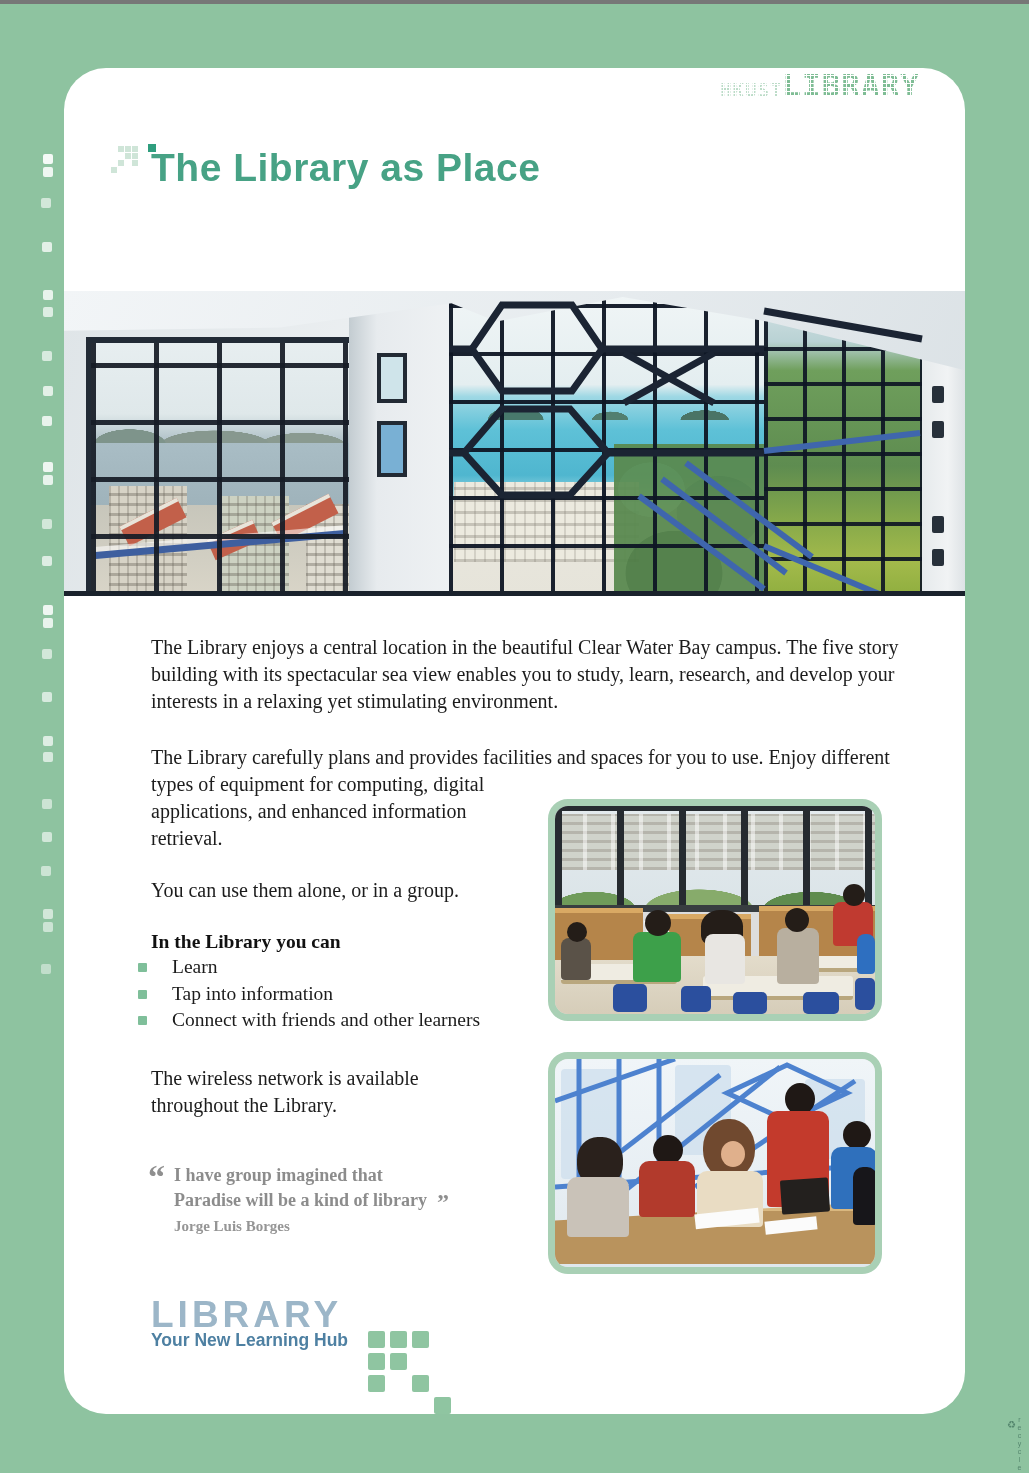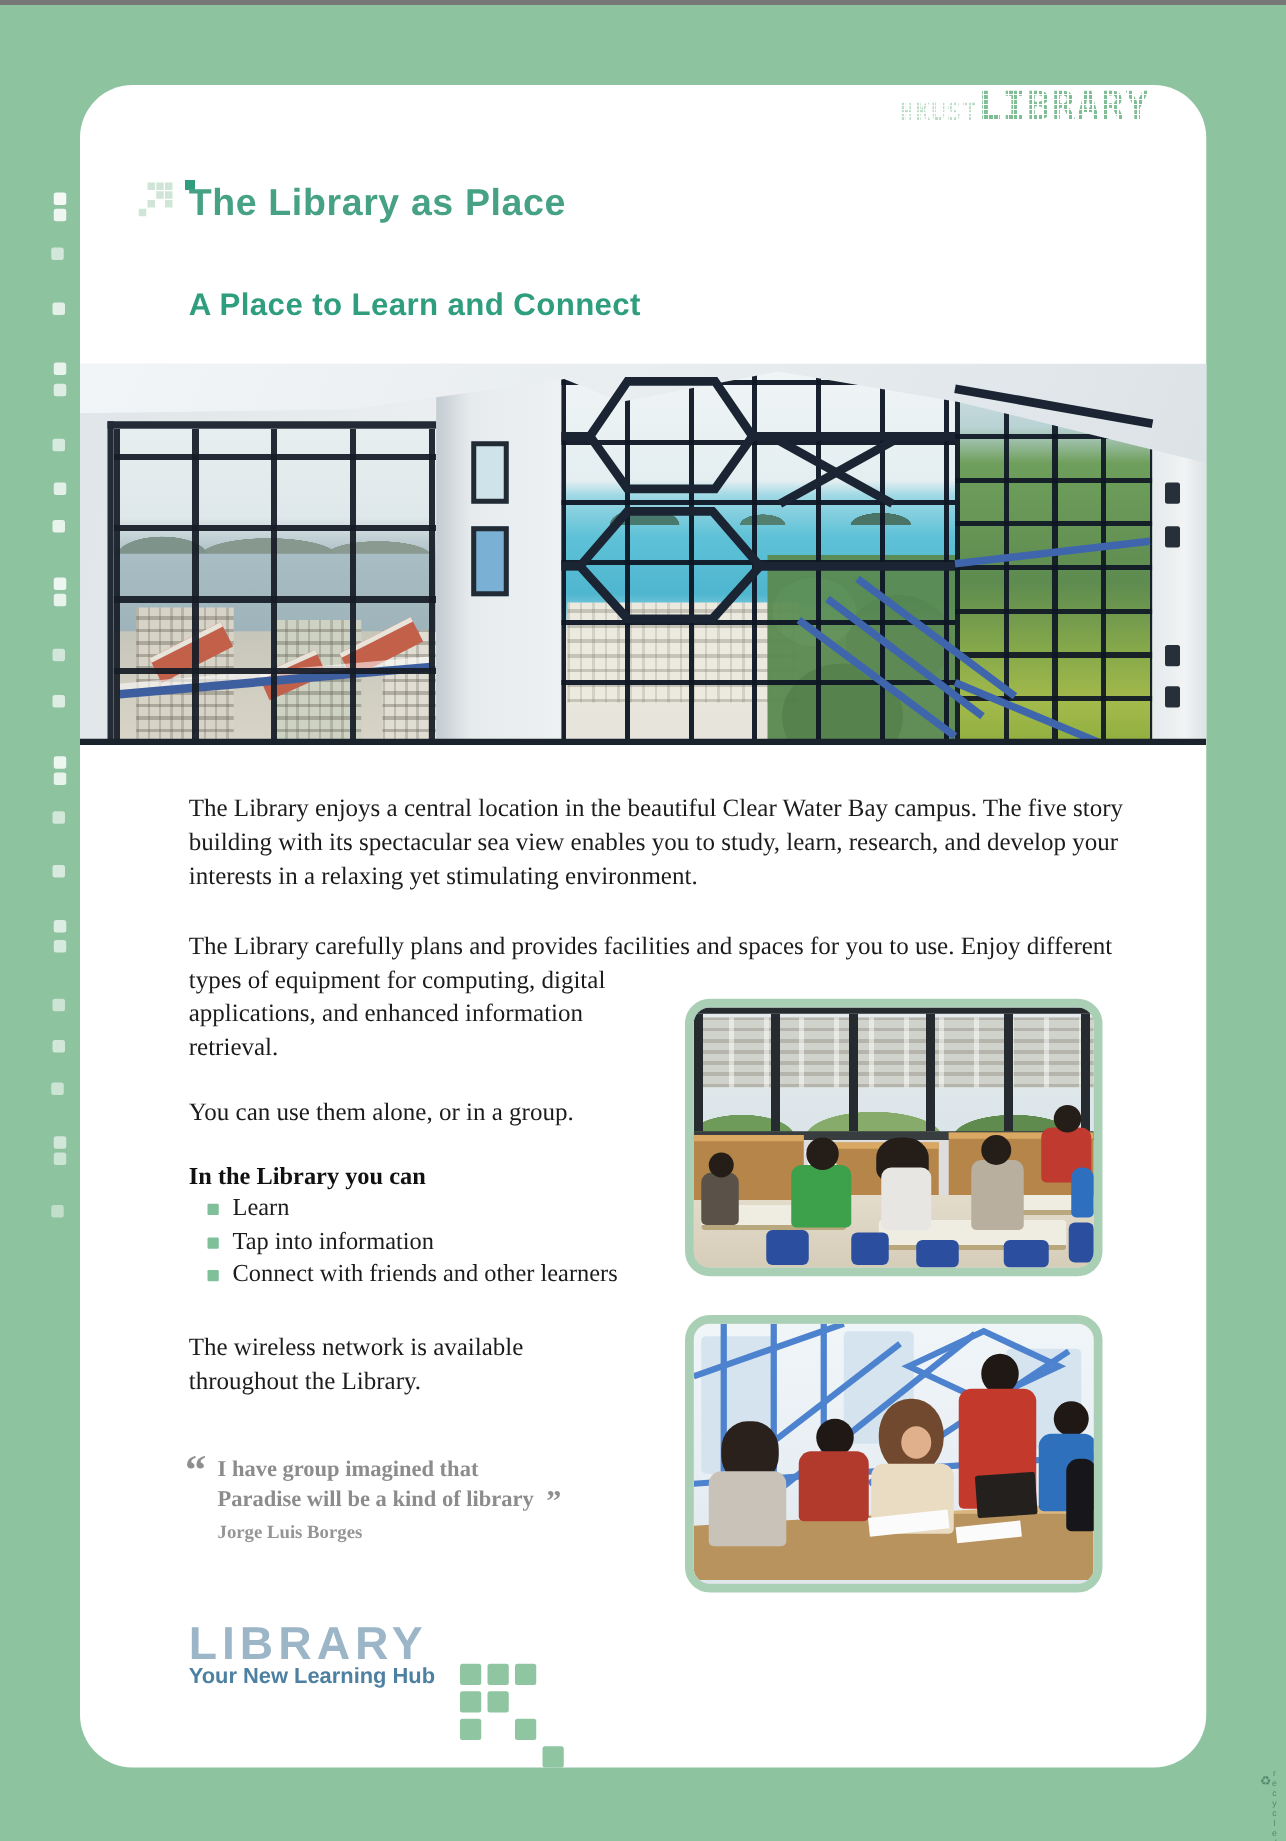--- a/index.html
+++ b/index.html
@@ -38,21 +38,21 @@
   }
   .brand-lib{
     font-family:"DejaVu Sans Mono", monospace; font-weight:bold;
     font-size:31px; letter-spacing:1px; color:#7fbd95; line-height:0.9;
   }
   
   .title-pixels{ position:absolute; left:40px; top:76px; width:56px; height:32px; }
   .tp{ position:absolute; width:6px; height:6px; background:#cfe5d8; }
   .tp.dark{ background:#2f9e7e; width:8px; height:8px; }
   h1.page-title{
-    position:absolute; left:87px; top:78px; font-size:30px; font-weight:bold;
+    position:absolute; left:87px; top:78px; font-size:39px; font-weight:bold;
     color:#47a285; letter-spacing:0.5px;
   }
   h2.page-subtitle{
     position:absolute; left:87px; top:162px; font-size:25px; font-weight:bold;
     color:#2f9e7e; letter-spacing:0.3px;
   }
   
   .hero{ position:absolute; left:0; top:223px; width:901px; height:305px; overflow:hidden; background:#e9edef; }
   .h-wall{ position:absolute; inset:0; background:linear-gradient(100deg,#dfe5e8 0%,#eef1f3 40%,#e3e8ea 100%); }
   .h-left{ position:absolute; left:22px; top:46px; width:263px; height:259px; overflow:hidden; border-top:6px solid #222b36; border-left:5px solid #222b36; }
@@ -109,21 +109,21 @@
      clip-path:polygon(0 0,100% 0,100% 26%,78% 10%,62% 2%,48% 10%,43% 4%,24% 12%,0 13%); }
   .h-svg{ position:absolute; inset:0; }
   .h-base{ position:absolute; left:0; bottom:0; width:100%; height:5px; background:#1a222c; }
   
   .bodytext{ font-family:"Liberation Serif", serif; color:#1c1c1c; font-size:20px; line-height:27px; position:absolute; left:87px; }
   .p1{ top:566px; width:760px; }
   .p2a{ top:676px; width:810px; white-space:nowrap; }
   .p2b{ top:703px; width:350px; }
   .p3{ top:809px; width:420px; }
   .list-head{ top:863px; font-weight:bold; font-family:"Liberation Serif", serif; font-size:19.5px; color:#111; position:absolute; left:87px; }
-  .li-row{ position:absolute; left:102px; display:flex; align-items:center; gap:11px; }
+  .li-row{ position:absolute; left:74px; display:flex; align-items:center; gap:25px; }
   .li-sq{ width:9px; height:9px; background:#7fbf9a; border-radius:1px; flex:none; }
   .li-txt{ font-family:"Liberation Serif", serif; font-size:19.5px; color:#1c1c1c; }
   .wireless{ top:997px; width:300px; }
   
   .quote-open{ position:absolute; left:84px; top:1090px; font-family:"Liberation Serif", serif; font-weight:bold; font-size:34px; color:#8f8f8f; }
   .quote-l1{ position:absolute; left:110px; top:1097px; font-family:"Liberation Serif", serif; font-weight:bold; font-size:18px; color:#8c8c8c; }
   .quote-l2{ position:absolute; left:110px; top:1121px; font-family:"Liberation Serif", serif; font-weight:bold; font-size:18px; color:#8c8c8c; }
   .quote-close{ font-size:24px; vertical-align:-4px; margin-left:10px; color:#8f8f8f; }
   .quote-attr{ position:absolute; left:110px; top:1150px; font-family:"Liberation Serif", serif; font-size:15px; color:#959595; font-weight:bold; }
   
@@ -212,21 +212,20 @@
         <div class="tp" style="left: 21px; top: 2px;"></div>
         <div class="tp" style="left: 28px; top: 2px;"></div>
         <div class="tp" style="left: 21px; top: 9px;"></div>
         <div class="tp" style="left: 28px; top: 9px;"></div>
         <div class="tp" style="left: 14px; top: 16px;"></div>
         <div class="tp" style="left: 28px; top: 16px;"></div>
         <div class="tp" style="left: 7px; top: 23px;"></div>
         <div class="tp dark" style="left: 44px; top: 0px;"></div>
       </div>
     <h1 class="page-title">The Library as Place</h1>
-    <h2 class="page-subtitle">A Place to Learn and Connect</h2>
 
     <div class="hero">
       <div class="h-wall"></div>
       <div class="h-left">
         <div class="hl-sky"></div>
         <div class="hl-hills"></div>
         <div class="hl-sea"></div>
         <div class="hl-tower t1"></div>
         <div class="hl-tower t2"></div>
         <div class="hl-tower t3"></div>

